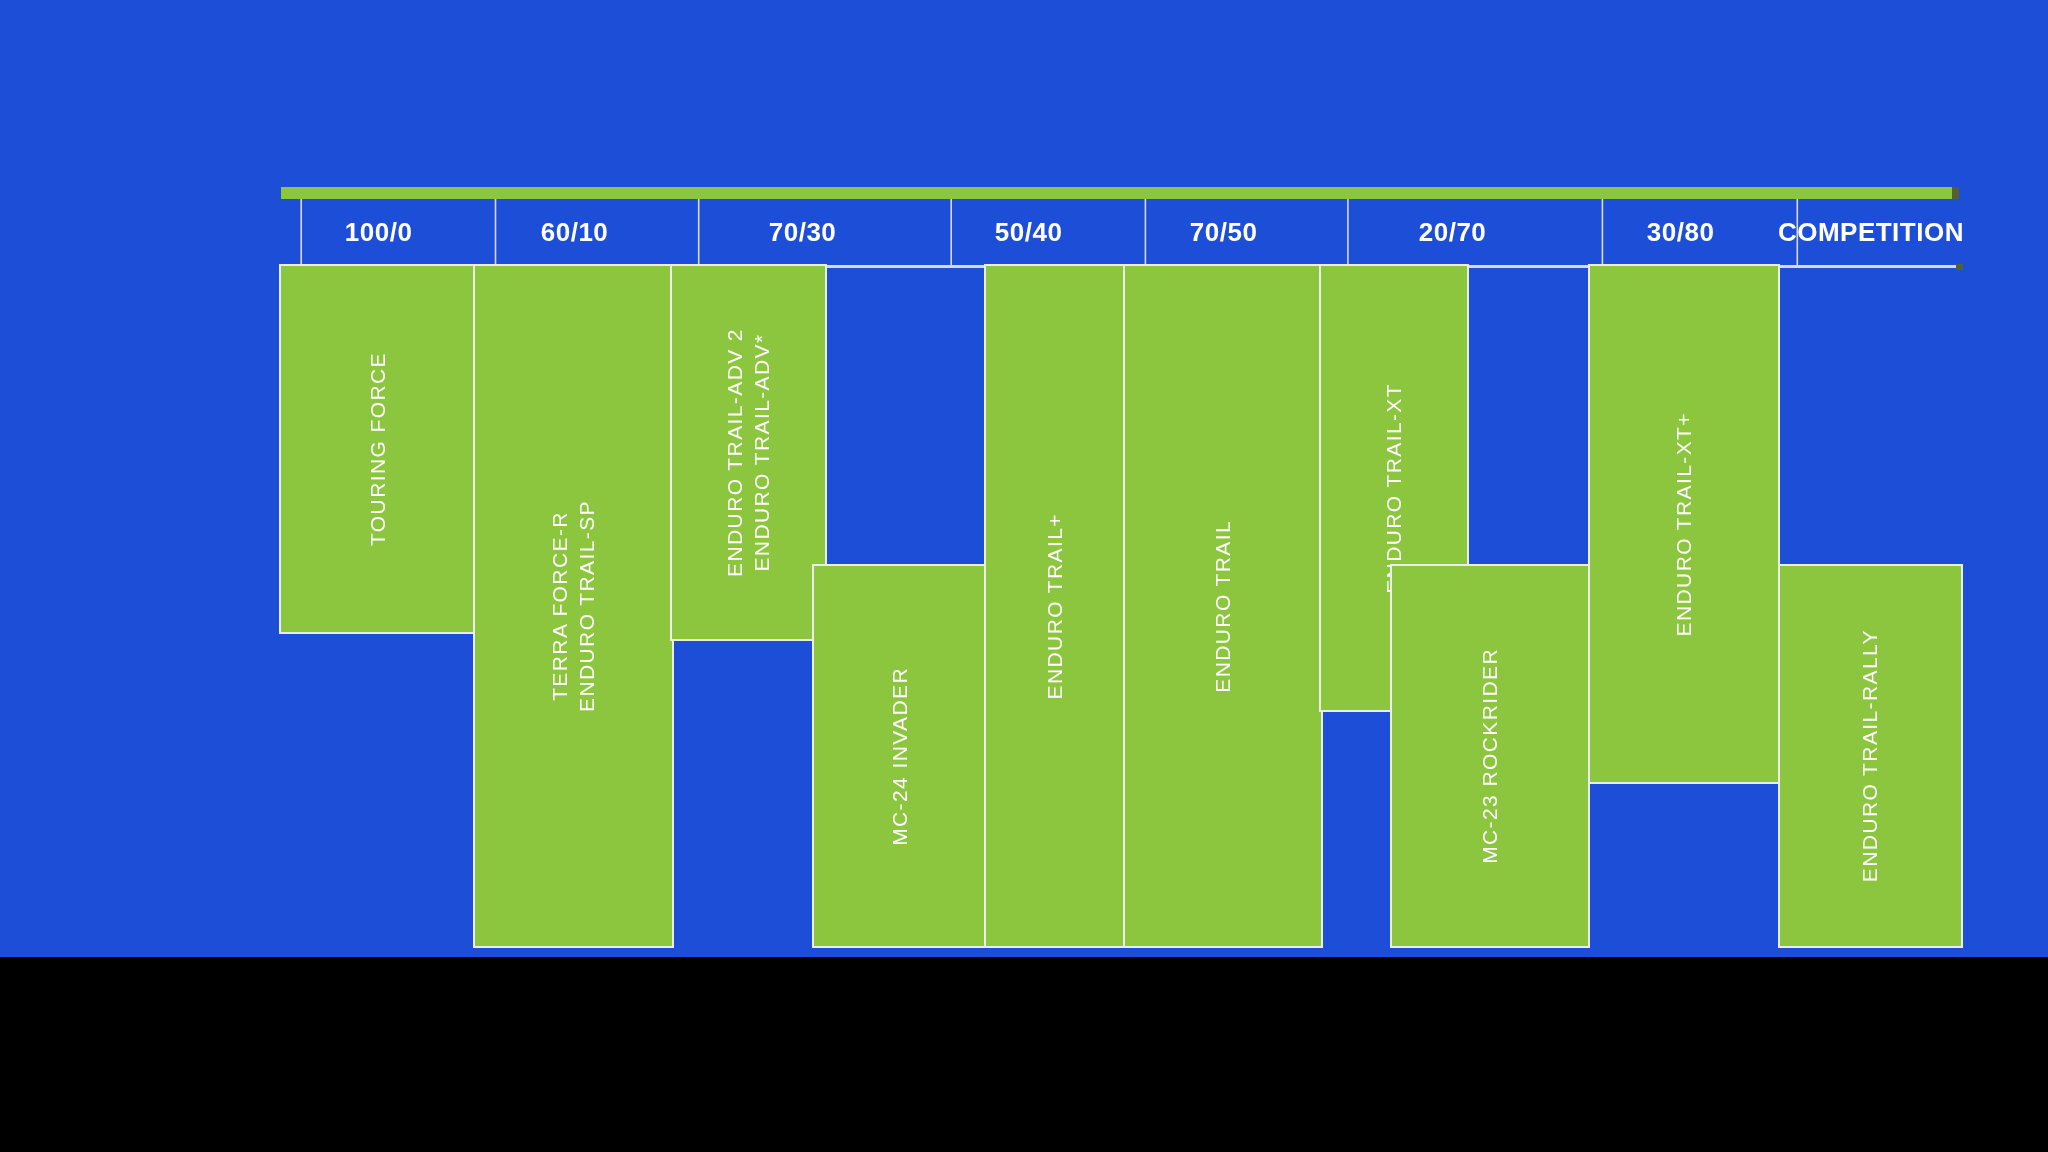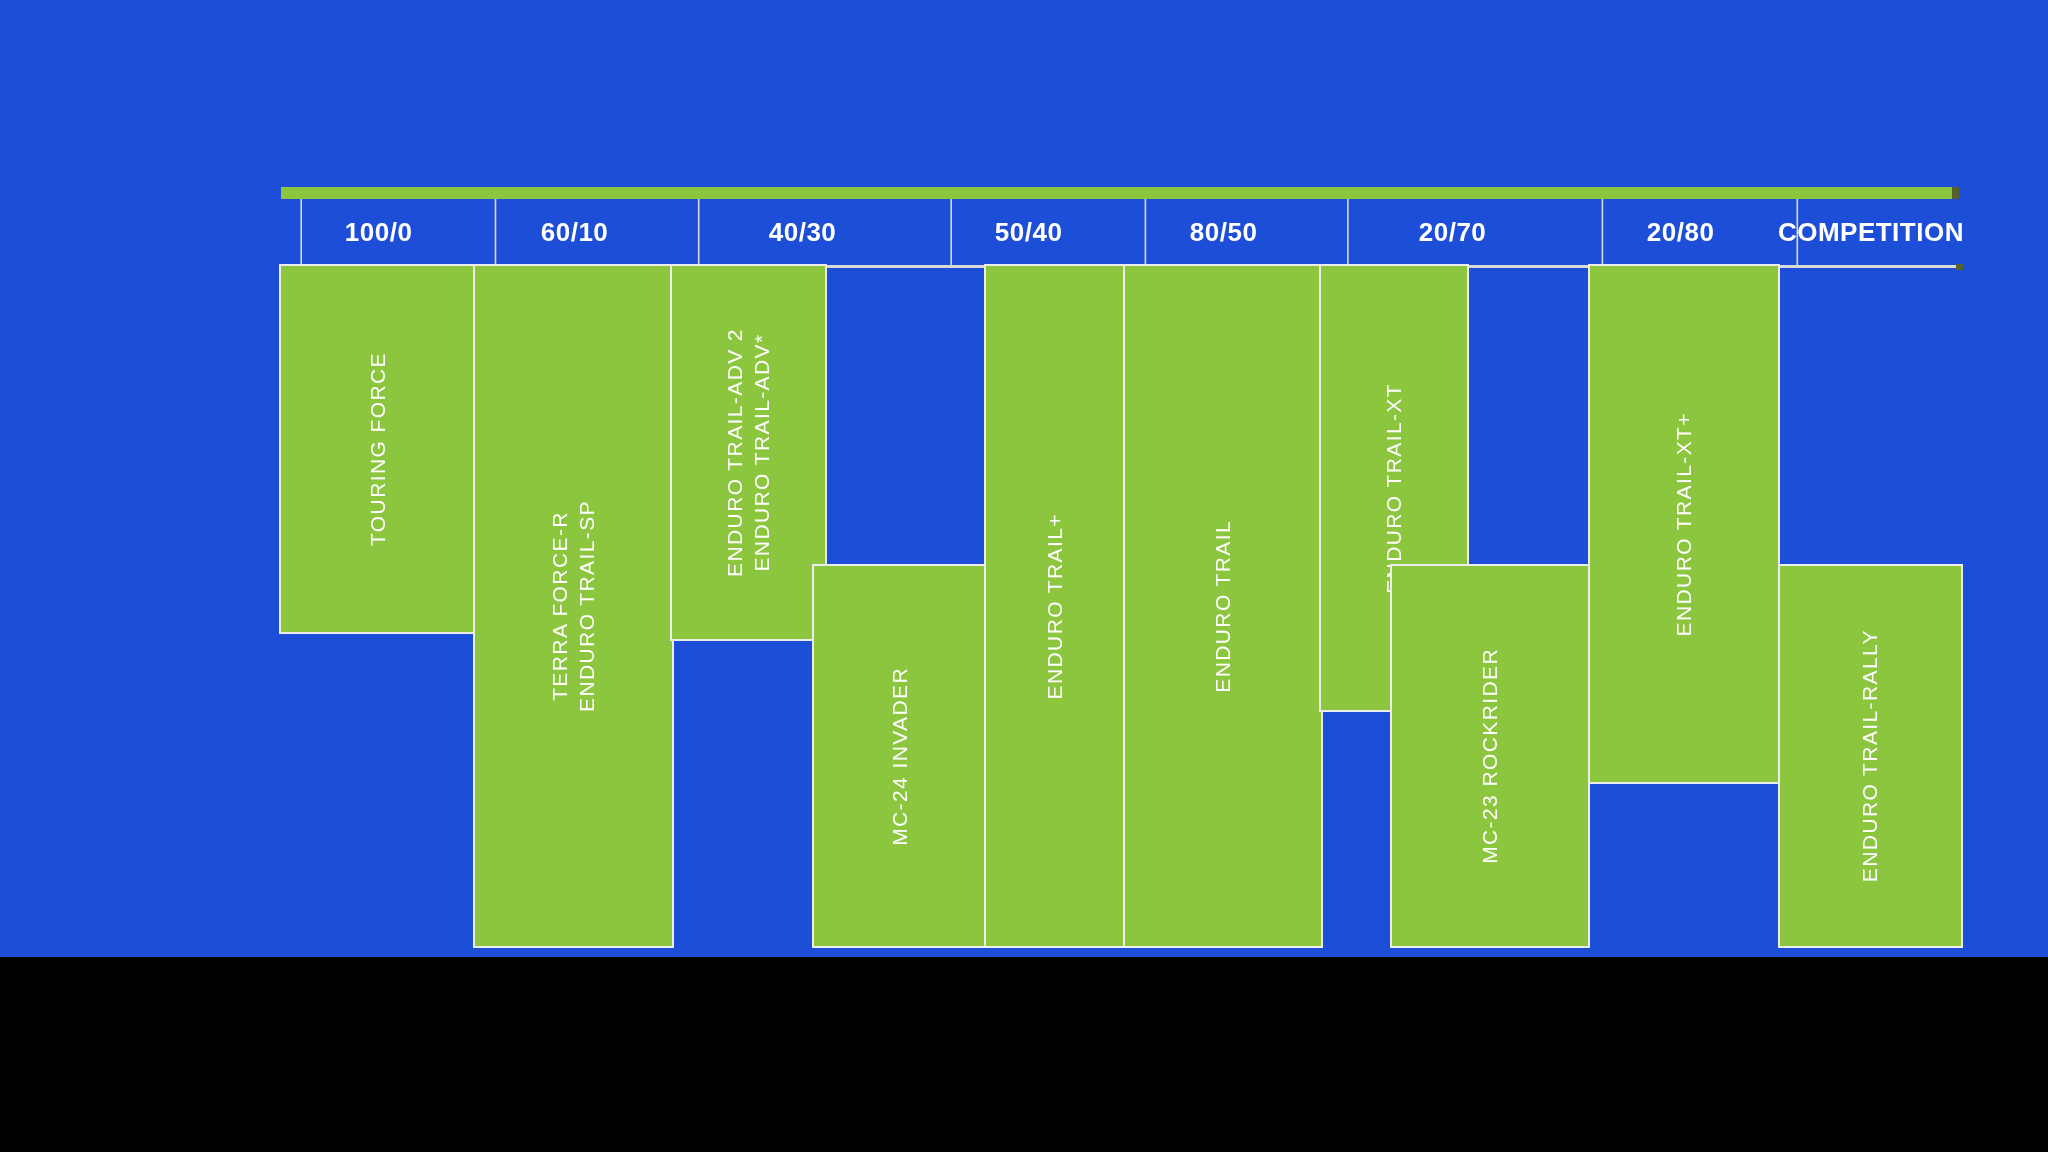--- a/index.html
+++ b/index.html
@@ -131,33 +131,33 @@
   <div class="top-rule-cap"></div>
 
   <div class="header-band">
     <div class="header-cell" style="left:0px; width:194px;">
       <span class="hlabel">100/0</span>
     </div>
     <div class="header-cell" style="left:194px; width:197px;">
       <span class="hlabel">60/10</span>
     </div>
     <div class="header-cell" style="left:391px; width:259px;">
-      <span class="hlabel">40/30</span>
+      <span class="hlabel">70/30</span>
     </div>
     <div class="header-cell" style="left:650px; width:194px;">
       <span class="hlabel">50/40</span>
     </div>
     <div class="header-cell" style="left:844px; width:196px;">
-      <span class="hlabel">80/50</span>
+      <span class="hlabel">70/50</span>
     </div>
     <div class="header-cell" style="left:1040px; width:261px;">
       <span class="hlabel">20/70</span>
     </div>
     <div class="header-cell" style="left:1301px; width:196px;">
-      <span class="hlabel">20/80</span>
+      <span class="hlabel">30/80</span>
     </div>
     <div class="header-cell" style="left:1497px; width:185px;">
       <span class="hlabel">COMPETITION</span>
     </div>
   </div>
 
   <div class="header-underline"></div>
   <div class="header-underline-cap"></div>
 
   <div class="plot">

